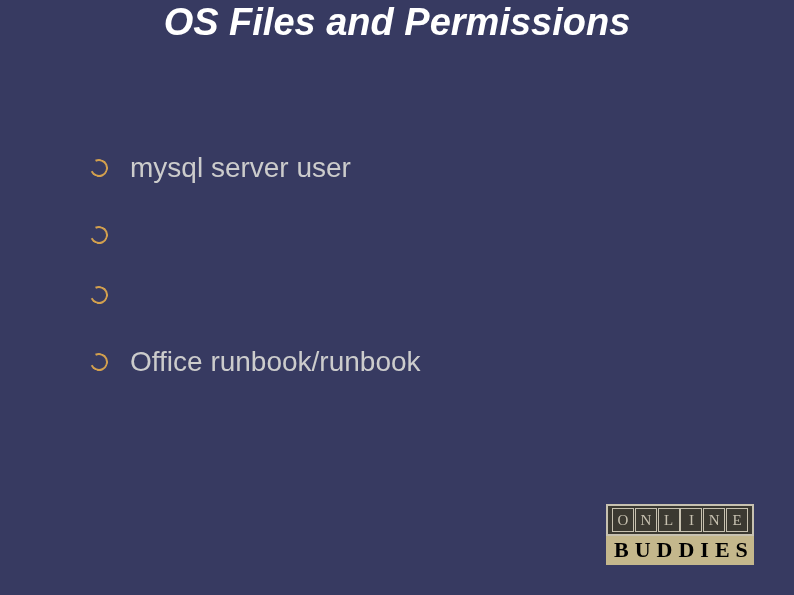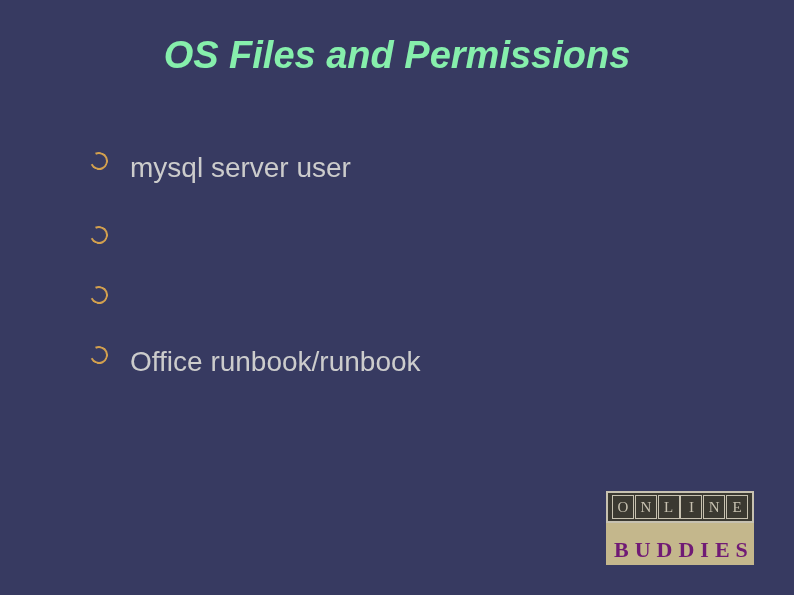--- a/index.html
+++ b/index.html
@@ -11,38 +11,38 @@
     font-family: Arial, Helvetica, sans-serif;
     overflow: hidden;
   }
   .slide {
     position: relative;
     width: 794px;
     height: 595px;
   }
   .title {
     position: absolute;
-    top: 34px;
+    top: 1px;
     left: 0;
     width: 100%;
     text-align: center;
-    color: #86efac;
+    color: #ffffff;
     font-size: 38px;
     font-weight: bold;
     font-style: italic;
   }
   .bullets {
     position: absolute;
     top: 152px;
     left: 90px;
     right: 60px;
   }
   .bullet {
     display: flex;
-    align-items: flex-start;
+    align-items: center;
     margin-bottom: 42px;
     color: #cccccc;
     font-size: 28px;
   }
   .bullet-icon {
     display: inline-block;
     width: 14px;
     height: 14px;
     border: 2px solid #d3a04e;
     border-left-color: transparent;
@@ -74,27 +74,27 @@
     font-size: 15px;
     font-weight: normal;
     text-align: center;
     line-height: 22px;
     letter-spacing: 0;
   }
   .logo-bottom {
     background: #c4b78c;
     border: 2px solid #c4b78c;
     border-top: none;
-    color: #701a75;
+    color: #000000;
     font-family: "Times New Roman", serif;
     font-size: 22px;
     font-weight: bold;
     letter-spacing: 6px;
     text-align: center;
-    padding: 14px 0 0 6px;
+    padding: 1px 0 0 6px;
   }
 </style>
 </head>
 <body>
 
 <div class="slide">
 
   <div class="title">OS Files and Permissions</div>
 
   <div class="bullets">

